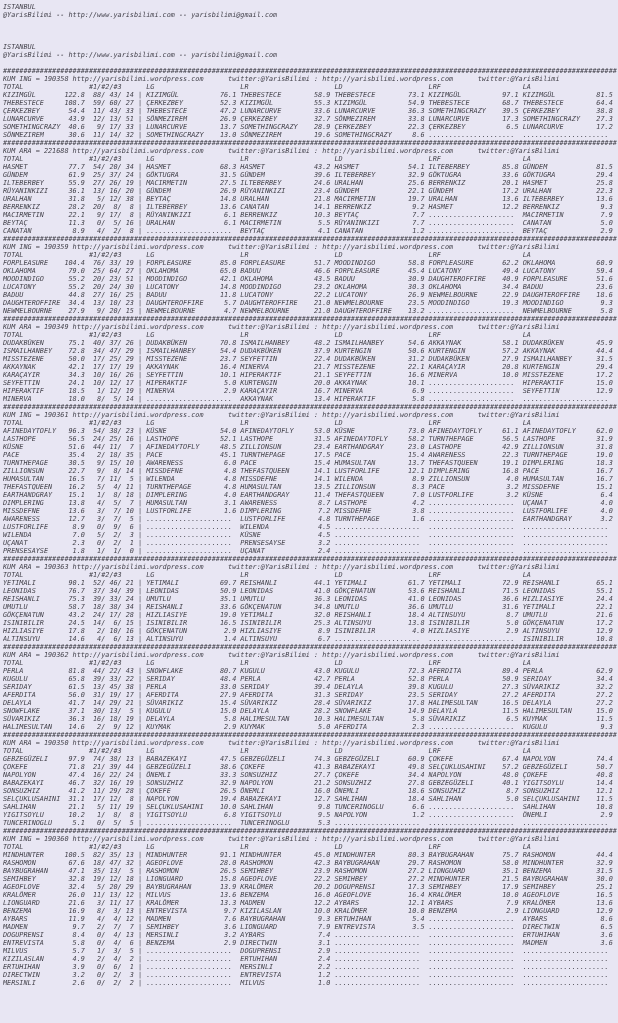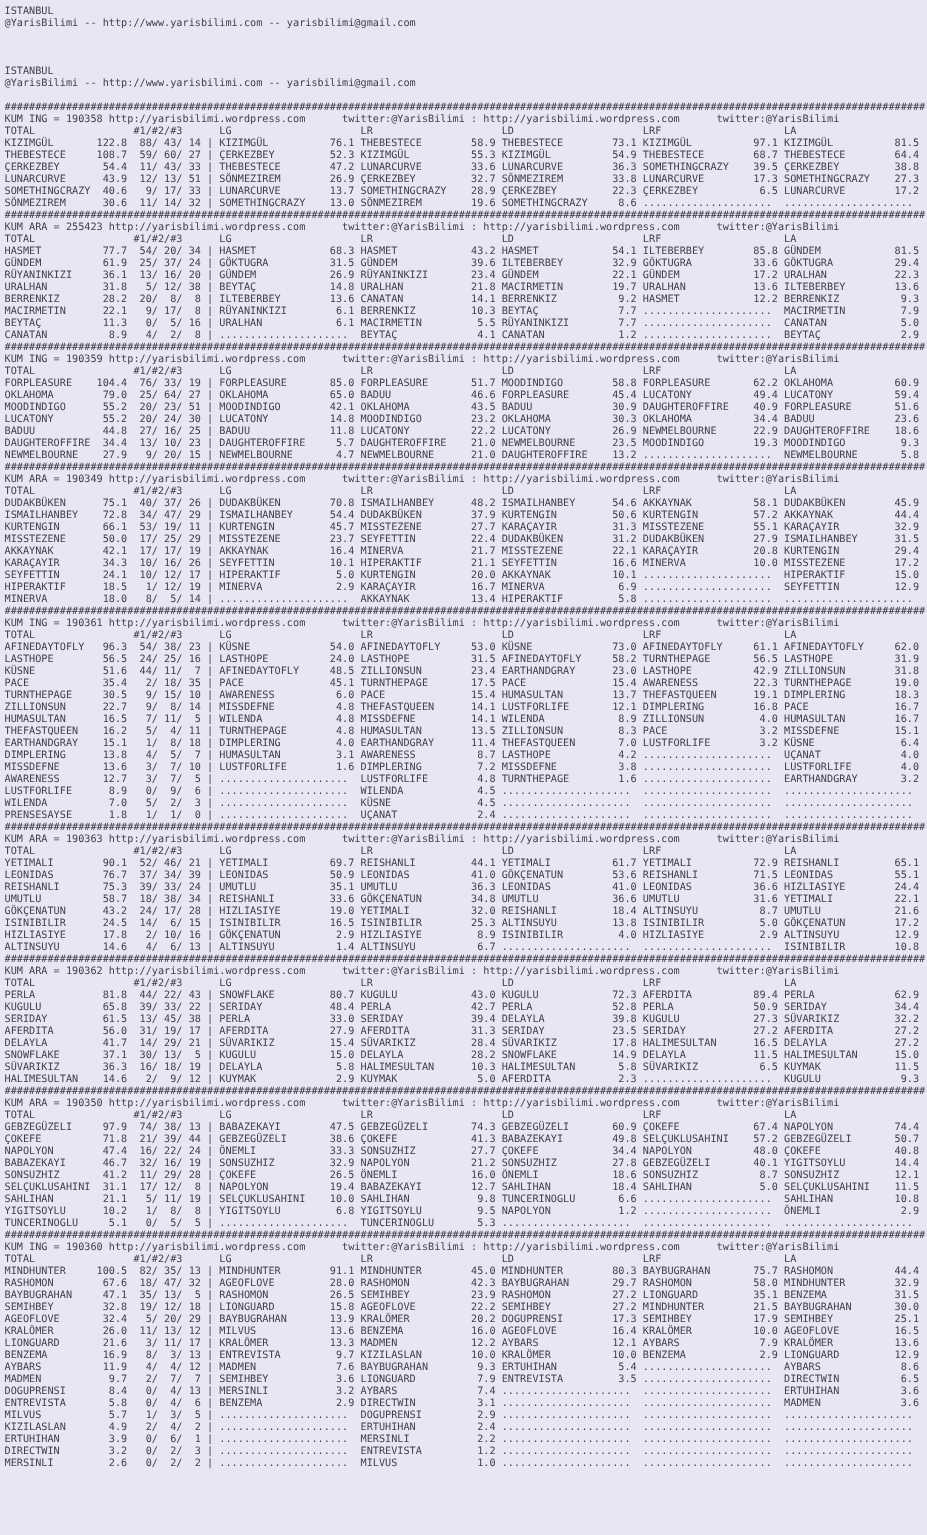--- a/index.html
+++ b/index.html
@@ -4,20 +4,21 @@
 <style>
   html,body{margin:0;padding:0;background:#e8e6f3;}
   #report{
     font-family:"DejaVu Sans Mono","Liberation Mono",monospace;
     font-size:6.8px;
     line-height:8px;
     color:#403f48;
     padding:3px 0 0 3px;
     width:615px;
     overflow:hidden;
+    font-style:italic;
   }
   .ln{white-space:pre;height:8px;overflow:hidden;}
   .sep{color:#3a3942;}
 </style>
 </head>
 <body>
 
 <div id="report">
     <div class="ln">ISTANBUL</div>
     <div class="ln">@YarisBilimi -- http://www.yarisbilimi.com -- yarisbilimi@gmail.com</div>
@@ -30,24 +31,25 @@
     <div class="ln sep">######################################################################################################################################################</div>
     <div class="ln">KUM ING = 190358 http://yarisbilimi.wordpress.com      twitter:@YarisBilimi : http://yarisbilimi.wordpress.com      twitter:@YarisBilimi</div>
     <div class="ln">TOTAL                #1/#2/#3      LG                     LR                     LD                     LRF                    LA</div>
     <div class="ln">KIZIMGÜL       122.8  88/ 43/ 14 | KIZIMGÜL          76.1 THEBESTECE        58.9 THEBESTECE        73.1 KIZIMGÜL          97.1 KIZIMGÜL          81.5 </div>
     <div class="ln">THEBESTECE     108.7  59/ 60/ 27 | ÇERKEZBEY         52.3 KIZIMGÜL          55.3 KIZIMGÜL          54.9 THEBESTECE        68.7 THEBESTECE        64.4 </div>
     <div class="ln">ÇERKEZBEY       54.4  11/ 43/ 33 | THEBESTECE        47.2 LUNARCURVE        33.6 LUNARCURVE        36.3 SOMETHINGCRAZY    39.5 ÇERKEZBEY         38.8 </div>
     <div class="ln">LUNARCURVE      43.9  12/ 13/ 51 | SÖNMEZIREM        26.9 ÇERKEZBEY         32.7 SÖNMEZIREM        33.8 LUNARCURVE        17.3 SOMETHINGCRAZY    27.3 </div>
     <div class="ln">SOMETHINGCRAZY  40.6   9/ 17/ 33 | LUNARCURVE        13.7 SOMETHINGCRAZY    28.9 ÇERKEZBEY         22.3 ÇERKEZBEY          6.5 LUNARCURVE        17.2 </div>
     <div class="ln">SÖNMEZIREM      30.6  11/ 14/ 32 | SOMETHINGCRAZY    13.0 SÖNMEZIREM        19.6 SOMETHINGCRAZY     8.6 .....................  .....................  </div>
     <div class="ln sep">######################################################################################################################################################</div>
-    <div class="ln">KUM ARA = 255423 http://yarisbilimi.wordpress.com      twitter:@YarisBilimi : http://yarisbilimi.wordpress.com      twitter:@YarisBilimi</div>
+    <div class="ln">KUM ARA = 221688 http://yarisbilimi.wordpress.com      twitter:@YarisBilimi : http://yarisbilimi.wordpress.com      twitter:@YarisBilimi</div>
     <div class="ln">TOTAL                #1/#2/#3      LG                     LR                     LD                     LRF                    LA</div>
     <div class="ln">HASMET          77.7  54/ 20/ 34 | HASMET            68.3 HASMET            43.2 HASMET            54.1 ILTEBERBEY        85.8 GÜNDEM            81.5 </div>
     <div class="ln">GÜNDEM          61.9  25/ 37/ 24 | GÖKTUGRA          31.5 GÜNDEM            39.6 ILTEBERBEY        32.9 GÖKTUGRA          33.6 GÖKTUGRA          29.4 </div>
+    <div class="ln">ILTEBERBEY      55.9  27/ 26/ 19 | MACIRMETIN        27.5 ILTEBERBEY        24.6 URALHAN           25.6 BERRENKIZ         20.1 HASMET            25.8 </div>
     <div class="ln">RÜYANINKIZI     36.1  13/ 16/ 20 | GÜNDEM            26.9 RÜYANINKIZI       23.4 GÜNDEM            22.1 GÜNDEM            17.2 URALHAN           22.3 </div>
     <div class="ln">URALHAN         31.8   5/ 12/ 38 | BEYTAÇ            14.8 URALHAN           21.8 MACIRMETIN        19.7 URALHAN           13.6 ILTEBERBEY        13.6 </div>
     <div class="ln">BERRENKIZ       28.2  20/  8/  8 | ILTEBERBEY        13.6 CANATAN           14.1 BERRENKIZ          9.2 HASMET            12.2 BERRENKIZ          9.3 </div>
     <div class="ln">MACIRMETIN      22.1   9/ 17/  8 | RÜYANINKIZI        6.1 BERRENKIZ         10.3 BEYTAÇ             7.7 .....................  MACIRMETIN         7.9 </div>
     <div class="ln">BEYTAÇ          11.3   0/  5/ 16 | URALHAN            6.1 MACIRMETIN         5.5 RÜYANINKIZI        7.7 .....................  CANATAN            5.0 </div>
     <div class="ln">CANATAN          8.9   4/  2/  8 | .....................  BEYTAÇ             4.1 CANATAN            1.2 .....................  BEYTAÇ             2.9 </div>
     <div class="ln sep">######################################################################################################################################################</div>
     <div class="ln">KUM ING = 190359 http://yarisbilimi.wordpress.com      twitter:@YarisBilimi : http://yarisbilimi.wordpress.com      twitter:@YarisBilimi</div>
     <div class="ln">TOTAL                #1/#2/#3      LG                     LR                     LD                     LRF                    LA</div>
     <div class="ln">FORPLEASURE    104.4  76/ 33/ 19 | FORPLEASURE       85.0 FORPLEASURE       51.7 MOODINDIGO        58.8 FORPLEASURE       62.2 OKLAHOMA          60.9 </div>
@@ -55,44 +57,44 @@
     <div class="ln">MOODINDIGO      55.2  20/ 23/ 51 | MOODINDIGO        42.1 OKLAHOMA          43.5 BADUU             30.9 DAUGHTEROFFIRE    40.9 FORPLEASURE       51.6 </div>
     <div class="ln">LUCATONY        55.2  20/ 24/ 30 | LUCATONY          14.8 MOODINDIGO        23.2 OKLAHOMA          30.3 OKLAHOMA          34.4 BADUU             23.6 </div>
     <div class="ln">BADUU           44.8  27/ 16/ 25 | BADUU             11.8 LUCATONY          22.2 LUCATONY          26.9 NEWMELBOURNE      22.9 DAUGHTEROFFIRE    18.6 </div>
     <div class="ln">DAUGHTEROFFIRE  34.4  13/ 10/ 23 | DAUGHTEROFFIRE     5.7 DAUGHTEROFFIRE    21.0 NEWMELBOURNE      23.5 MOODINDIGO        19.3 MOODINDIGO         9.3 </div>
     <div class="ln">NEWMELBOURNE    27.9   9/ 20/ 15 | NEWMELBOURNE       4.7 NEWMELBOURNE      21.0 DAUGHTEROFFIRE    13.2 .....................  NEWMELBOURNE       5.8 </div>
     <div class="ln sep">######################################################################################################################################################</div>
     <div class="ln">KUM ARA = 190349 http://yarisbilimi.wordpress.com      twitter:@YarisBilimi : http://yarisbilimi.wordpress.com      twitter:@YarisBilimi</div>
     <div class="ln">TOTAL                #1/#2/#3      LG                     LR                     LD                     LRF                    LA</div>
     <div class="ln">DUDAKBÜKEN      75.1  40/ 37/ 26 | DUDAKBÜKEN        70.8 ISMAILHANBEY      48.2 ISMAILHANBEY      54.6 AKKAYNAK          58.1 DUDAKBÜKEN        45.9 </div>
     <div class="ln">ISMAILHANBEY    72.8  34/ 47/ 29 | ISMAILHANBEY      54.4 DUDAKBÜKEN        37.9 KURTENGIN         50.6 KURTENGIN         57.2 AKKAYNAK          44.4 </div>
-    <div class="ln">KURTENGIN       66.1  53/ 19/ 11 | KURTENGIN         45.7 MISSTEZENE        27.7 KARAÇAYIR         31.3 MISSTEZENE        55.1 KARAÇAYIR         32.9 </div>
     <div class="ln">MISSTEZENE      50.0  17/ 25/ 29 | MISSTEZENE        23.7 SEYFETTIN         22.4 DUDAKBÜKEN        31.2 DUDAKBÜKEN        27.9 ISMAILHANBEY      31.5 </div>
     <div class="ln">AKKAYNAK        42.1  17/ 17/ 19 | AKKAYNAK          16.4 MINERVA           21.7 MISSTEZENE        22.1 KARAÇAYIR         20.8 KURTENGIN         29.4 </div>
     <div class="ln">KARAÇAYIR       34.3  10/ 16/ 26 | SEYFETTIN         10.1 HIPERAKTIF        21.1 SEYFETTIN         16.6 MINERVA           10.0 MISSTEZENE        17.2 </div>
     <div class="ln">SEYFETTIN       24.1  10/ 12/ 17 | HIPERAKTIF         5.0 KURTENGIN         20.0 AKKAYNAK          10.1 .....................  HIPERAKTIF        15.0 </div>
     <div class="ln">HIPERAKTIF      18.5   1/ 12/ 19 | MINERVA            2.9 KARAÇAYIR         16.7 MINERVA            6.9 .....................  SEYFETTIN         12.9 </div>
     <div class="ln">MINERVA         18.0   8/  5/ 14 | .....................  AKKAYNAK          13.4 HIPERAKTIF         5.8 .....................  .....................  </div>
     <div class="ln sep">######################################################################################################################################################</div>
     <div class="ln">KUM ING = 190361 http://yarisbilimi.wordpress.com      twitter:@YarisBilimi : http://yarisbilimi.wordpress.com      twitter:@YarisBilimi</div>
     <div class="ln">TOTAL                #1/#2/#3      LG                     LR                     LD                     LRF                    LA</div>
     <div class="ln">AFINEDAYTOFLY   96.3  54/ 38/ 23 | KÜSNE             54.0 AFINEDAYTOFLY     53.0 KÜSNE             73.0 AFINEDAYTOFLY     61.1 AFINEDAYTOFLY     62.0 </div>
-    <div class="ln">LASTHOPE        56.5  24/ 25/ 16 | LASTHOPE          24.0 LASTHOPE          31.5 AFINEDAYTOFLY     58.2 TURNTHEPAGE       56.5 LASTHOPE          31.9 </div>
+    <div class="ln">LASTHOPE        56.5  24/ 25/ 16 | LASTHOPE          52.1 LASTHOPE          31.5 AFINEDAYTOFLY     58.2 TURNTHEPAGE       56.5 LASTHOPE          31.9 </div>
     <div class="ln">KÜSNE           51.6  44/ 11/  7 | AFINEDAYTOFLY     48.5 ZILLIONSUN        23.4 EARTHANDGRAY      23.0 LASTHOPE          42.9 ZILLIONSUN        31.8 </div>
     <div class="ln">PACE            35.4   2/ 18/ 35 | PACE              45.1 TURNTHEPAGE       17.5 PACE              15.4 AWARENESS         22.3 TURNTHEPAGE       19.0 </div>
     <div class="ln">TURNTHEPAGE     30.5   9/ 15/ 10 | AWARENESS          6.0 PACE              15.4 HUMASULTAN        13.7 THEFASTQUEEN      19.1 DIMPLERING        18.3 </div>
     <div class="ln">ZILLIONSUN      22.7   9/  8/ 14 | MISSDEFNE          4.8 THEFASTQUEEN      14.1 LUSTFORLIFE       12.1 DIMPLERING        16.8 PACE              16.7 </div>
     <div class="ln">HUMASULTAN      16.5   7/ 11/  5 | WILENDA            4.8 MISSDEFNE         14.1 WILENDA            8.9 ZILLIONSUN         4.0 HUMASULTAN        16.7 </div>
     <div class="ln">THEFASTQUEEN    16.2   5/  4/ 11 | TURNTHEPAGE        4.8 HUMASULTAN        13.5 ZILLIONSUN         8.3 PACE               3.2 MISSDEFNE         15.1 </div>
     <div class="ln">EARTHANDGRAY    15.1   1/  8/ 18 | DIMPLERING         4.0 EARTHANDGRAY      11.4 THEFASTQUEEN       7.0 LUSTFORLIFE        3.2 KÜSNE              6.4 </div>
     <div class="ln">DIMPLERING      13.8   4/  5/  7 | HUMASULTAN         3.1 AWARENESS          8.7 LASTHOPE           4.2 .....................  UÇANAT             4.0 </div>
     <div class="ln">MISSDEFNE       13.6   3/  7/ 10 | LUSTFORLIFE        1.6 DIMPLERING         7.2 MISSDEFNE          3.8 .....................  LUSTFORLIFE        4.0 </div>
     <div class="ln">AWARENESS       12.7   3/  7/  5 | .....................  LUSTFORLIFE        4.8 TURNTHEPAGE        1.6 .....................  EARTHANDGRAY       3.2 </div>
     <div class="ln">LUSTFORLIFE      8.9   0/  9/  6 | .....................  WILENDA            4.5 .....................  .....................  .....................  </div>
     <div class="ln">WILENDA          7.0   5/  2/  3 | .....................  KÜSNE              4.5 .....................  .....................  .....................  </div>
+    <div class="ln">UÇANAT           2.3   0/  2/  1 | .....................  PRENSESAYSE        3.2 .....................  .....................  .....................  </div>
     <div class="ln">PRENSESAYSE      1.8   1/  1/  0 | .....................  UÇANAT             2.4 .....................  .....................  .....................  </div>
     <div class="ln sep">######################################################################################################################################################</div>
     <div class="ln">KUM ARA = 190363 http://yarisbilimi.wordpress.com      twitter:@YarisBilimi : http://yarisbilimi.wordpress.com      twitter:@YarisBilimi</div>
     <div class="ln">TOTAL                #1/#2/#3      LG                     LR                     LD                     LRF                    LA</div>
     <div class="ln">YETIMALI        90.1  52/ 46/ 21 | YETIMALI          69.7 REISHANLI         44.1 YETIMALI          61.7 YETIMALI          72.9 REISHANLI         65.1 </div>
     <div class="ln">LEONIDAS        76.7  37/ 34/ 39 | LEONIDAS          50.9 LEONIDAS          41.0 GÖKÇENATUN        53.6 REISHANLI         71.5 LEONIDAS          55.1 </div>
     <div class="ln">REISHANLI       75.3  39/ 33/ 24 | UMUTLU            35.1 UMUTLU            36.3 LEONIDAS          41.0 LEONIDAS          36.6 HIZLIASIYE        24.4 </div>
     <div class="ln">UMUTLU          58.7  18/ 38/ 34 | REISHANLI         33.6 GÖKÇENATUN        34.8 UMUTLU            36.6 UMUTLU            31.6 YETIMALI          22.1 </div>
     <div class="ln">GÖKÇENATUN      43.2  24/ 17/ 28 | HIZLIASIYE        19.0 YETIMALI          32.0 REISHANLI         18.4 ALTINSUYU          8.7 UMUTLU            21.6 </div>
     <div class="ln">ISINIBILIR      24.5  14/  6/ 15 | ISINIBILIR        16.5 ISINIBILIR        25.3 ALTINSUYU         13.8 ISINIBILIR         5.0 GÖKÇENATUN        17.2 </div>

